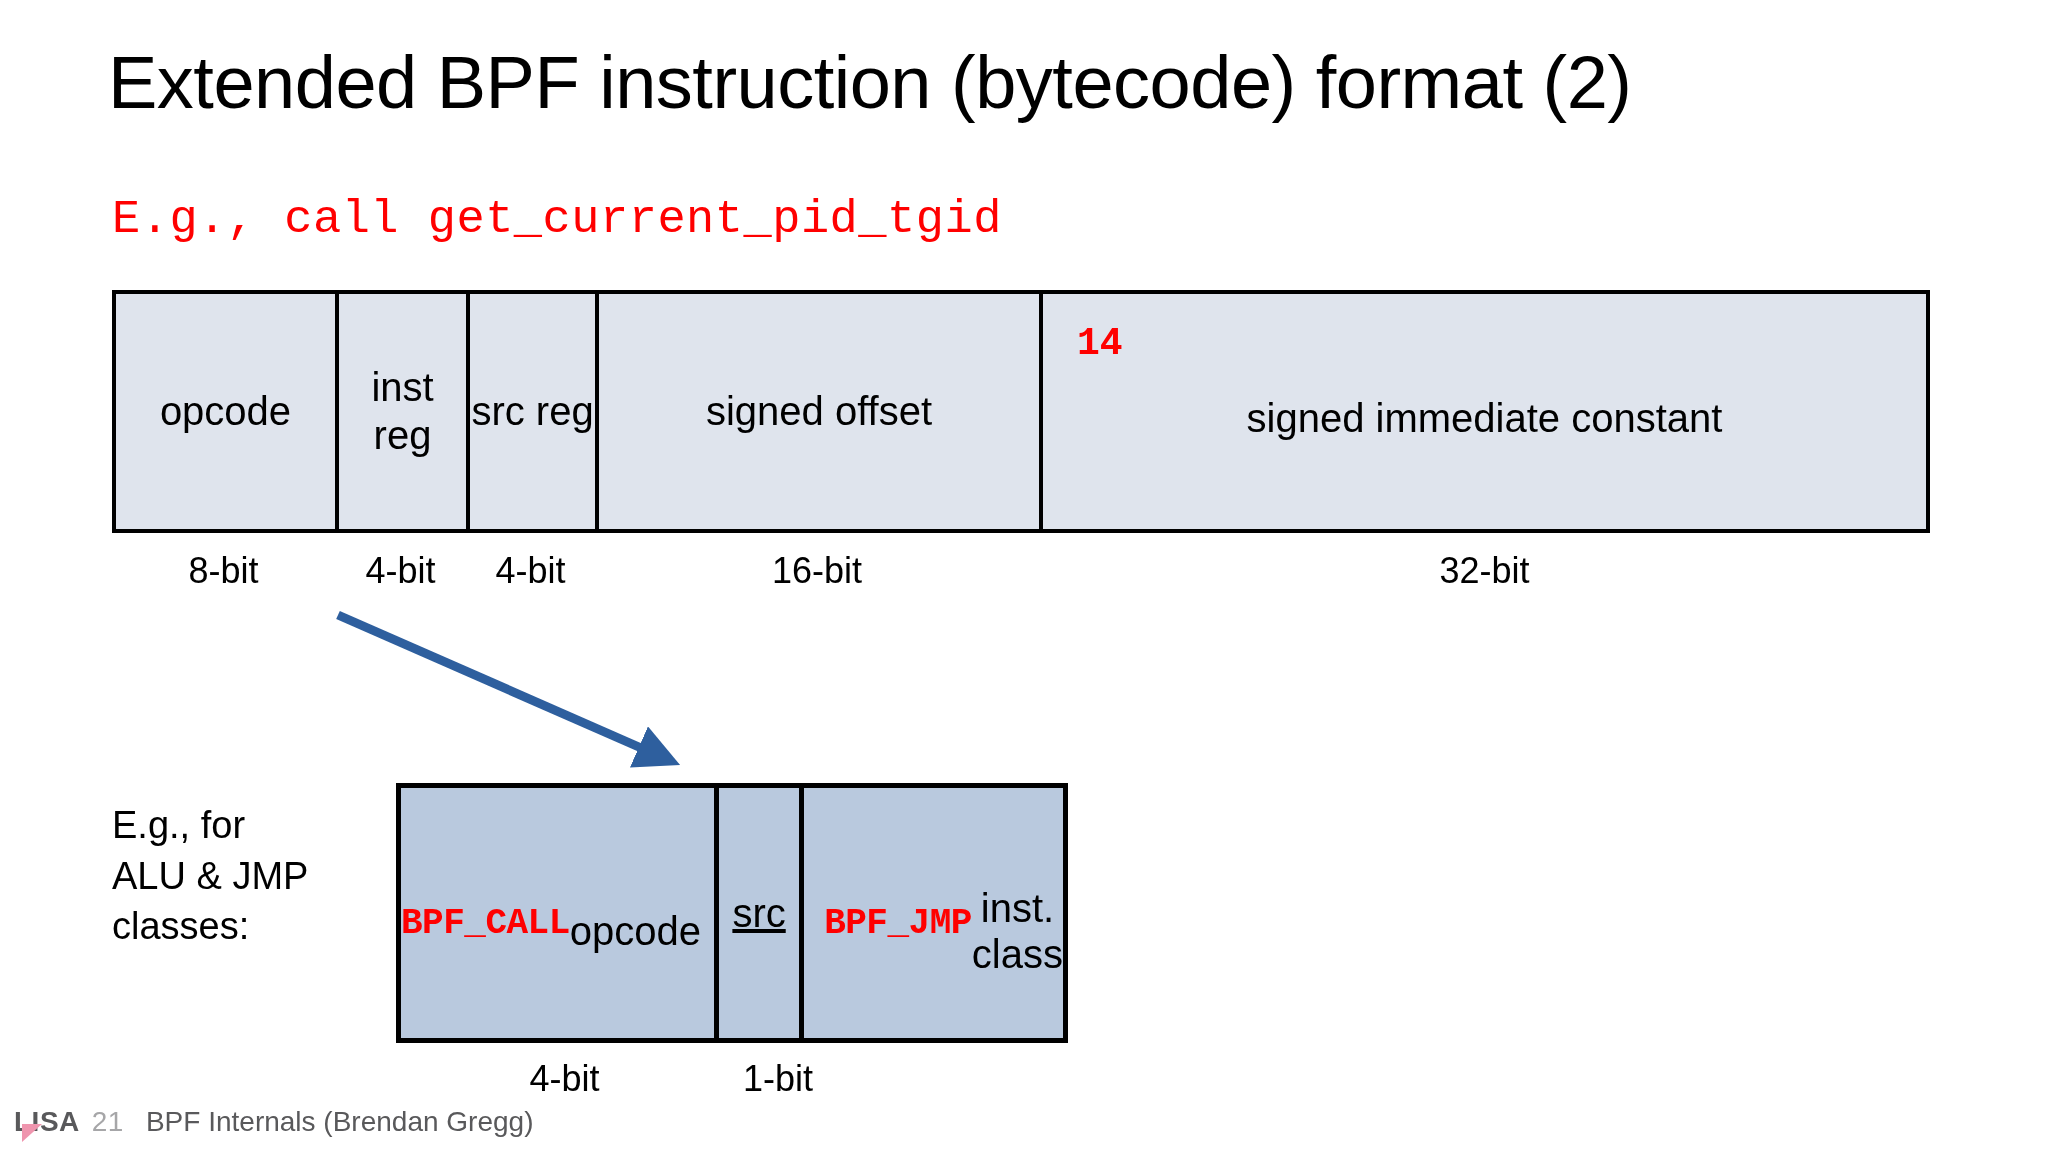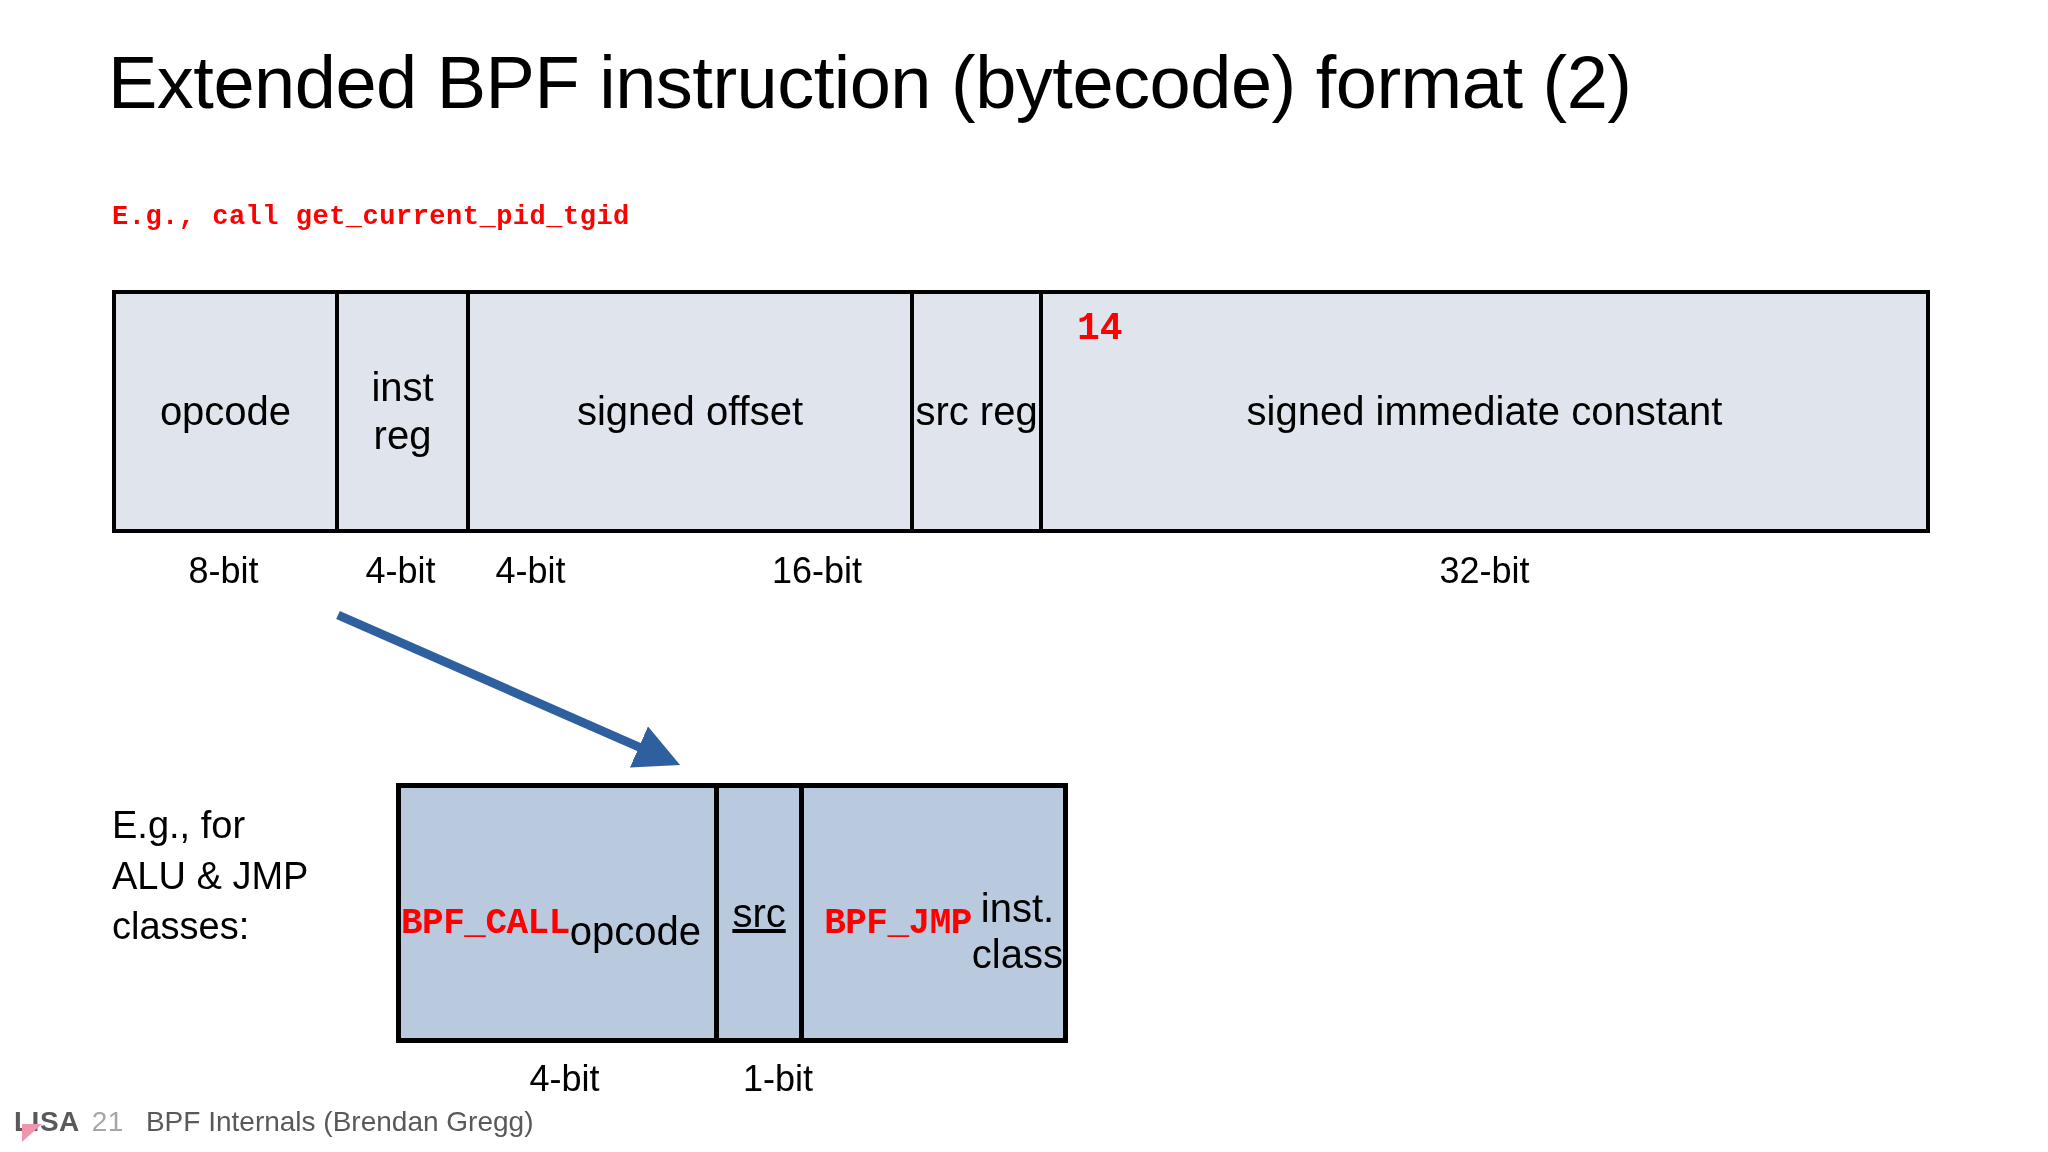--- a/index.html
+++ b/index.html
@@ -27,24 +27,24 @@
     line-height: 1.05;
     letter-spacing: -0.5px;
     color: #000000;
     white-space: nowrap;
   }
 
   
   .code-subtitle {
     position: absolute;
     left: 112px;
-    top: 202px;
+    top: 193px;
     font-family: "Liberation Mono", "DejaVu Sans Mono", monospace;
-    font-size: 27px;
-    font-weight: bold;
+    font-size: 47px;
+    font-weight: normal;
     letter-spacing: 0.5px;
     white-space: nowrap;
   }
 
   
   .insn-table {
     position: absolute;
     left: 112px;
     top: 290px;
     width: 1818px;
@@ -66,21 +66,21 @@
     text-align: center;
     border-right: 4px solid #000000;
     background: #dfe4ed;
   }
   .insn-cell:last-child { border-right: none; }
 
   .cell-opcode  { width: 223px; }
   .cell-dest    { width: 131px; }
   .cell-src     { width: 129px; }
   .cell-offset  { width: 444px; }
-  .cell-imm     { flex: 1 1 auto; }
+  .cell-imm     { flex: 1 1 auto; margin-top: 15px; }
 
   .imm-annot {
     position: absolute;
     left: 34px;
     top: 16px;
     font-family: "Liberation Mono", "DejaVu Sans Mono", monospace;
     font-size: 38px;
     font-weight: bold;
     line-height: 1;
   }
@@ -234,28 +234,28 @@
 
   <div class="insn-cell cell-opcode">
     <span>opcode</span>
   </div>
 
   <div class="insn-cell cell-dest">
     <span>inst
 reg</span>
   </div>
 
+  <div class="insn-cell cell-src">
+    <span>src
+reg</span>
+  </div>
+
   <div class="insn-cell cell-offset">
     <span>signed
 offset</span>
-  </div>
-
-  <div class="insn-cell cell-src">
-    <span>src
-reg</span>
   </div>
 
   <div class="insn-cell cell-imm">
     <span class="imm-annot" style="color: rgb(255, 0, 0);">14</span>
     <span>signed
 immediate constant</span>
   </div>
 
 </div>
 

